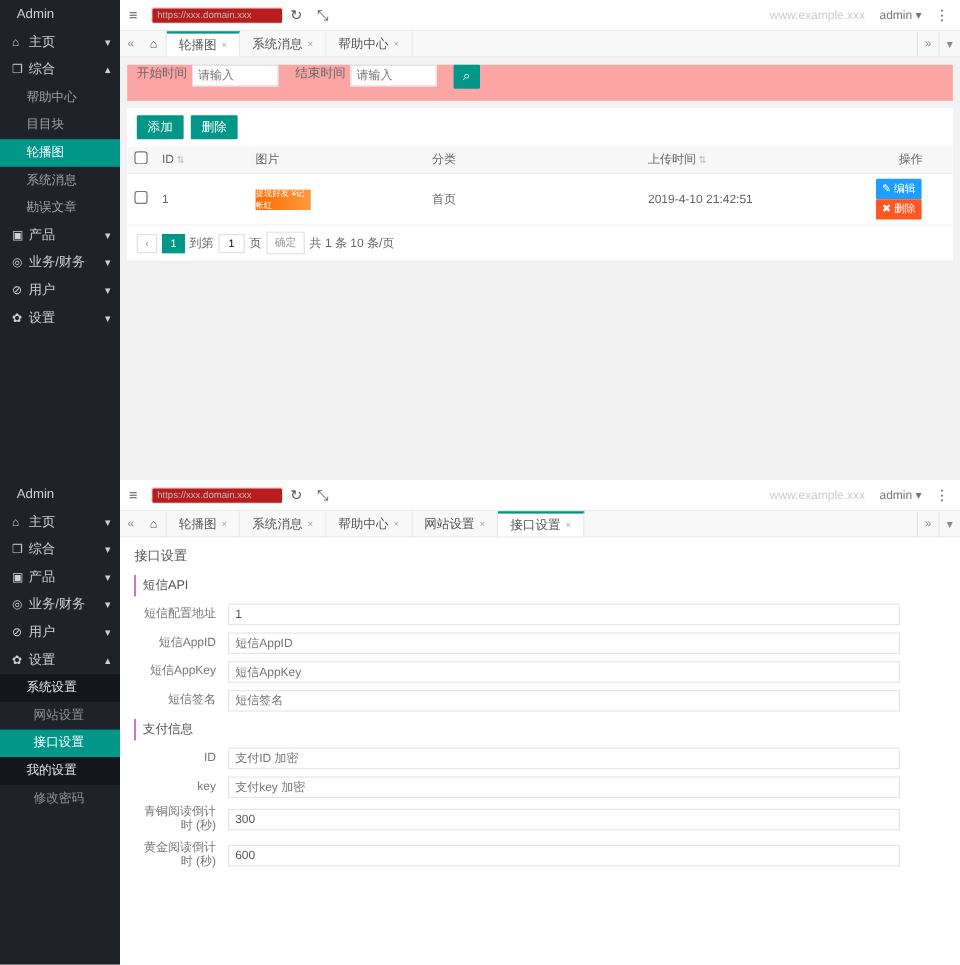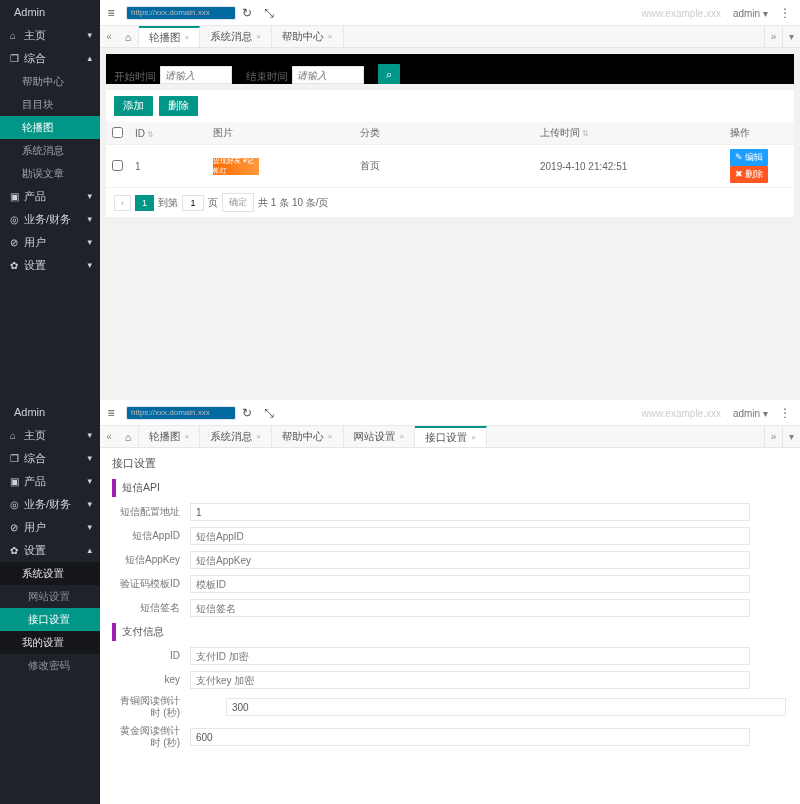--- a/index.html
+++ b/index.html
@@ -14,55 +14,55 @@
 .sb-item.lv2 { padding-left:22px; color:#9fa2aa; font-size:10.5px; }
 .sb-item.lv3 { padding-left:28px; color:#8f929a; font-size:10.5px; }
 .sb-item.on { background:#009688; color:#fff; }
 .sb-item.dark { background:#14161c; color:#e6e7ea; }
 .sb-item .chev { position:absolute; right:8px; top:0; font-size:9px; }
 .topbar { position:absolute; left:100px; top:0; right:0; height:26px; background:#fff; border-bottom:1px solid #e8e8e8; }
 .tb-l, .tb-r { position:absolute; top:0; height:26px; display:flex; align-items:center; }
 .tb-l { left:0; }
 .tb-r { right:4px; }
 .tb-btn { width:22px; height:26px; display:flex; align-items:center; justify-content:center; color:#555; cursor:pointer; font-size:12px; }
-.tb-url { width:110px; height:14px; margin-left:4px; border:1px solid #e5e5e5; border-radius:2px; background:#0369a1; color:#bbb; font-size:8px; line-height:12px; padding:0 4px; overflow:hidden; }
+.tb-url { width:110px; height:14px; margin-left:4px; border:1px solid #e5e5e5; border-radius:2px; background:#b91c1c; color:#bbb; font-size:8px; line-height:12px; padding:0 4px; overflow:hidden; }
 .tb-user { color:#777; font-size:10px; margin:0 6px; cursor:pointer; }
 .tabbar { position:absolute; left:100px; top:26px; right:0; height:22px; background:#f8f8f8; border-bottom:1px solid #e6e6e6; display:flex; align-items:stretch; }
 .tabbar .tb-side { width:18px; display:flex; align-items:center; justify-content:center; color:#888; cursor:pointer; font-size:10px; }
 .tabbar .tb-side.r { margin-left:auto; border-left:1px solid #e6e6e6; }
 .tab { padding:0 10px; font-size:10.5px; color:#555; display:flex; align-items:center; border-right:1px solid #e8e8e8; cursor:pointer; }
 .tab.home { width:20px; justify-content:center; }
 .tab.on { background:#fff; border-top:2px solid #009688; font-weight:500; }
 .tab .x { margin-left:4px; color:#aaa; font-size:8px; }
 .content { position:absolute; left:100px; top:48px; right:0; bottom:0; }
 #shot1 .content { background:#f2f2f2; padding:6px; }
 #shot2 .content { background:#fff; }
-.searchrow { background:#000000; height:30px; display:flex; align-items:flex-end; padding:0 8px; margin-bottom:6px; }
+.searchrow { background:#fca5a5; height:30px; display:flex; align-items:flex-start; padding:0 8px; margin-bottom:6px; }
 .srlbl { font-size:10.5px; color:#666; margin-right:4px; }
-.srinp { height:18px; width:72px; border:1px solid #e3e3e3; padding:0 4px; font-size:10px; color:#bbb; margin-right:14px;font-style:italic; }
+.srinp { height:18px; width:72px; border:1px solid #e3e3e3; padding:0 4px; font-size:10px; color:#bbb; margin-right:14px; }
 .srbtn { width:22px; height:20px; background:#009688; color:#fff; display:flex; align-items:center; justify-content:center; border-radius:1px; cursor:pointer; font-size:11px; }
 .panel { background:#fff; }
 .btnrow { padding:6px 8px; display:flex; gap:6px; }
 .btn { padding:3px 9px; background:#009688; color:#fff; font-size:10.5px; cursor:pointer; border-radius:1px;text-align:center; }
 .tbl { width:100%; border-collapse:collapse; }
 .tbl th { background:#f7f7f7; text-align:left; padding:4px 6px; font-size:10px; color:#666; font-weight:500; border-bottom:1px solid #eee; }
 .tbl td { padding:4px 6px; font-size:10px; color:#666; border-bottom:1px solid #f2f2f2; vertical-align:middle; }
 .tbl .ck { width:18px; }
 .tbl input[type=checkbox]{ width:11px; height:11px; }
 .sortico { margin-left:2px; color:#bbb; font-size:8px; }
 .thumb { width:46px; height:17px; background:linear-gradient(90deg,#ff6a00 0%,#ff9a3d 100%); color:#fff; font-size:7px; display:flex; align-items:center; justify-content:center; overflow:hidden; }
 .opbtn { display:inline-block; padding:2px 5px; color:#fff; font-size:9px; border-radius:1px; cursor:pointer; }
 .op-edit { background:#1e9fff; margin-right:3px; }
 .op-del { background:#ff5722; }
 .pager { padding:5px 8px; font-size:10px; color:#666; display:flex; align-items:center; gap:4px; }
 .pgbtn { padding:2px 6px; border:1px solid #e2e2e2; color:#999; cursor:pointer; font-size:9px; }
 .pgbtn.on { background:#009688; color:#fff; border-color:#009688; }
 #shot2 .panel2 { padding:8px 12px; }
 .card-title { font-size:11px; color:#555; margin-bottom:8px; }
-.section-hd { border-left:4px solid #a21caf; padding:2px 6px; font-size:10.5px; color:#555; margin:6px 0 6px 0; }
+.section-hd { border-left:1px solid #a21caf; padding:2px 6px; font-size:10.5px; color:#555; margin:6px 0 6px 0; }
 .frow { display:flex; align-items:center; margin-bottom:6px; }
 .flabel { width:78px; text-align:right; padding-right:10px; font-size:10px; color:#777; line-height:12px; }
 .finput { flex:1; max-width:560px; height:18px; border:1px solid #e6e6e6; padding:0 5px; font-size:10px; color:#bbb; }
 </style>
 </head>
 <body>
 
 <div class="shot" id="shot1">
   <div class="sidebar">
     <div class="sidebar-title">Admin</div>
@@ -129,21 +129,21 @@
         <div class="btn">删除</div>
       </div>
       <table class="tbl">
         <thead>
             <tr>
           <th class="ck"><input type="checkbox" style=""></th>
           <th><span>ID</span><span class="sortico">⇅</span></th>
           <th>图片</th>
           <th style="width:180px">分类</th>
           <th style="width:190px"><span>上传时间</span><span class="sortico">⇅</span></th>
-          <th style="width:70px;">操作</th>
+          <th style="width:70px;text-align:center">操作</th>
         </tr>
           </thead>
         <tbody id="s1-tbody">
             <tr>
               <td class="ck"><input type="checkbox" style=""></td>
               <td>1</td>
               <td>
                 <div class="thumb">提现好友 ¥记帐红</div>
               </td>
               <td>首页</td>
@@ -234,39 +234,35 @@
           </div>
           <div class="frow">
             <div class="flabel">短信AppID</div>
             <input class="finput" placeholder="短信AppID" style="">
           </div>
           <div class="frow">
             <div class="flabel">短信AppKey</div>
             <input class="finput" placeholder="短信AppKey" style="">
           </div>
           <div class="frow">
-            <div class="flabel">验证码模板ID</div>
-            <input class="finput" placeholder="模板ID" style="">
-          </div>
-          <div class="frow">
             <div class="flabel">短信签名</div>
             <input class="finput" placeholder="短信签名" style="">
           </div>
           <div class="section-hd">支付信息</div>
           <div class="frow">
             <div class="flabel">ID</div>
             <input class="finput" placeholder="支付ID 加密" style="">
           </div>
           <div class="frow">
             <div class="flabel">key</div>
             <input class="finput" placeholder="支付key 加密" style="">
           </div>
           <div class="frow">
             <div class="flabel">青铜阅读倒计时 (秒)</div>
-            <input class="finput" value="300" style="color: rgb(85, 85, 85); margin-left: 36px;">
+            <input class="finput" value="300" style="color: rgb(85, 85, 85);">
           </div>
           <div class="frow">
             <div class="flabel">黄金阅读倒计时 (秒)</div>
             <input class="finput" value="600" style="color: rgb(85, 85, 85);">
           </div>
         </div>
     </div>
   </div>
 </div>
 

